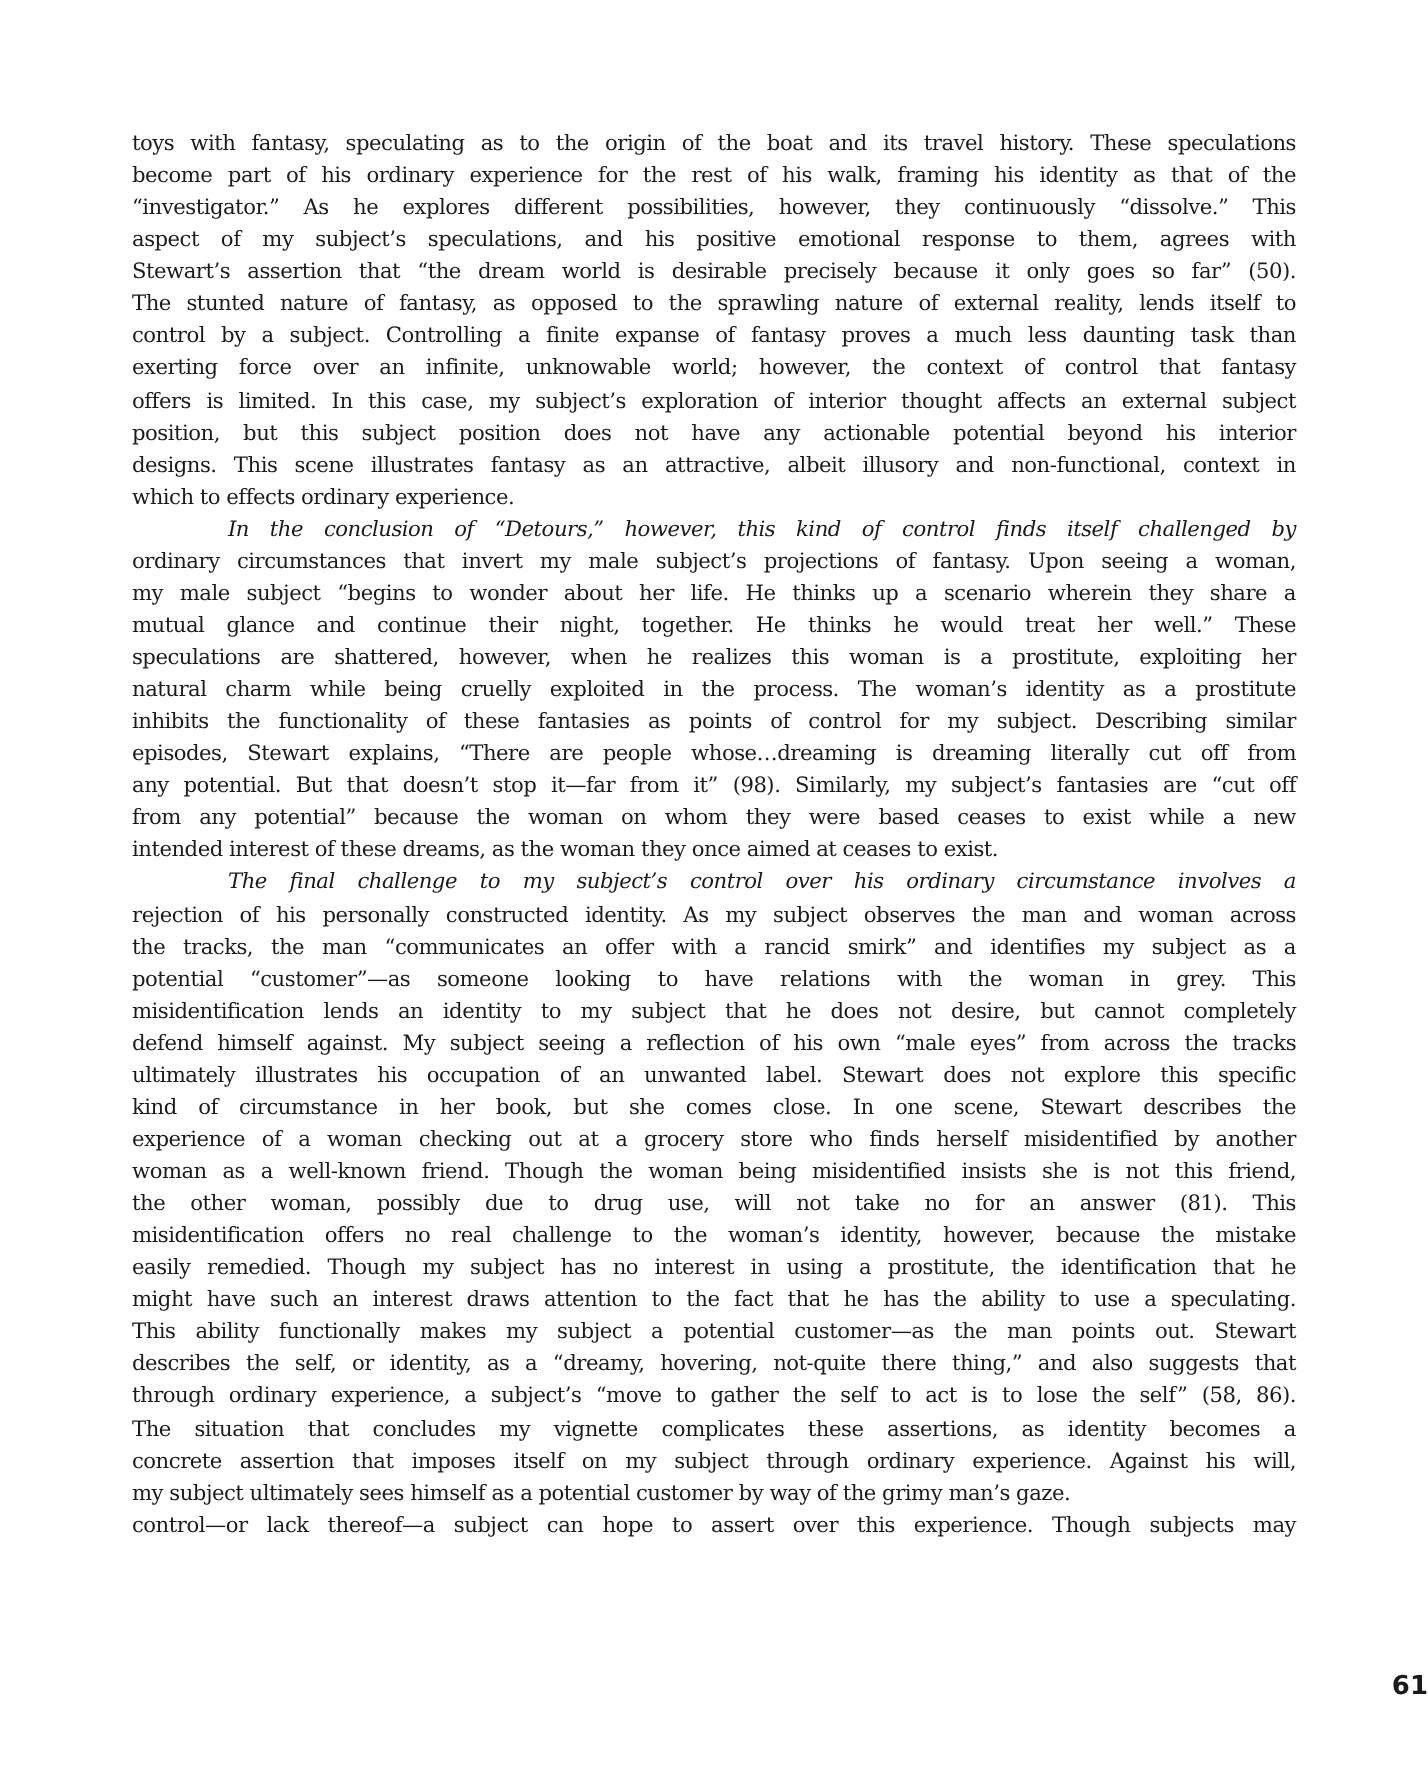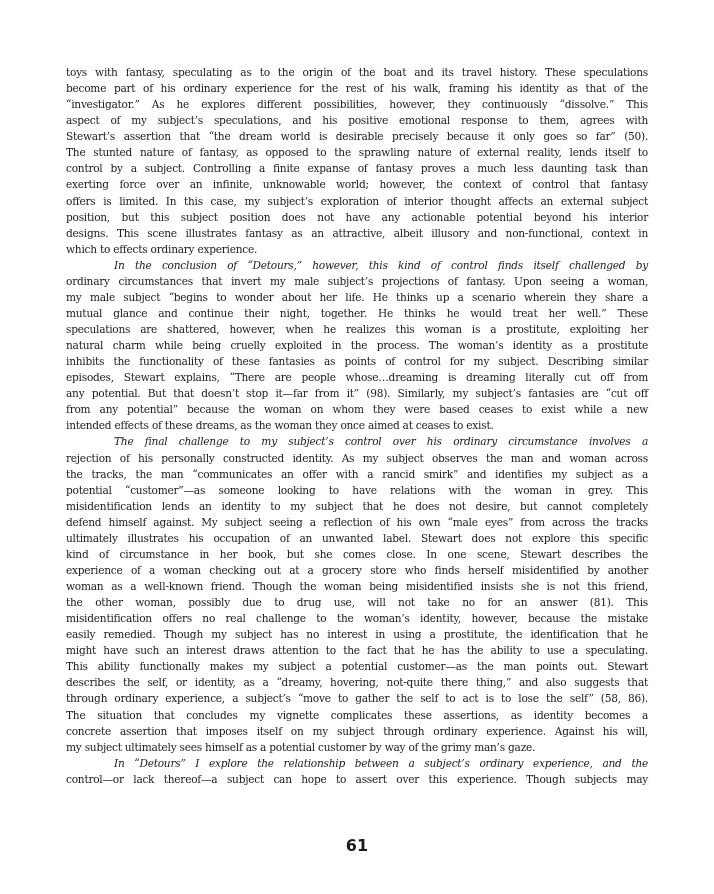--- a/index.html
+++ b/index.html
@@ -20,24 +20,24 @@
     text-align: justify;
     text-align-last: justify;
     white-space: nowrap;
     height: 16.07px;
     overflow: visible;
   }
   .line.last { text-align-last: left; }
   .line.indent { padding-left: 48px; font-style: italic; }
   .page-number {
     position: absolute; left: 0; width: 714px; top: 836px;
-    text-align: center;
+    text-align: right;
     font-family: "DejaVu Sans", sans-serif;
     font-weight: bold;
-    font-size: 16px;
+    font-size: 13px;
     color: #1a1a1a;
   }
 </style>
 </head>
 <body>
 
 <div class="page">
   <div class="body-text" id="body">
       <div>
         <span class="line">toys with fantasy, speculating as to the origin of the boat and its travel history. These speculations</span>
@@ -57,21 +57,21 @@
         <span class="line indent">In the conclusion of “Detours,” however, this kind of control finds itself challenged by</span>
         <span class="line">ordinary circumstances that invert my male subject’s projections of fantasy. Upon seeing a woman,</span>
         <span class="line">my male subject “begins to wonder about her life. He thinks up a scenario wherein they share a</span>
         <span class="line">mutual glance and continue their night, together. He thinks he would treat her well.” These</span>
         <span class="line">speculations are shattered, however, when he realizes this woman is a prostitute, exploiting her</span>
         <span class="line">natural charm while being cruelly exploited in the process. The woman’s identity as a prostitute</span>
         <span class="line">inhibits the functionality of these fantasies as points of control for my subject.  Describing similar</span>
         <span class="line">episodes, Stewart explains, “There are people whose…dreaming is dreaming literally cut off from</span>
         <span class="line">any potential. But that doesn’t stop it—far from it” (98). Similarly, my subject’s fantasies are “cut off</span>
         <span class="line">from any potential” because the woman on whom they were based ceases to exist while a new</span>
-        <span class="line last">intended effects of these dreams, as the woman they once aimed at ceases to exist.</span>
+        <span class="line last">intended interest of these dreams, as the woman they once aimed at ceases to exist.</span>
       </div>
       <div>
         <span class="line indent">The final challenge to my subject’s control over his ordinary circumstance involves a</span>
         <span class="line">rejection of his personally constructed identity. As my subject observes the man and woman across</span>
         <span class="line">the tracks, the man “communicates an offer with a rancid smirk” and identifies my subject as a</span>
         <span class="line">potential “customer”—as someone looking to have relations with the woman in grey. This</span>
         <span class="line">misidentification lends an identity to my subject that he does not desire, but cannot completely</span>
         <span class="line">defend himself against. My subject seeing a reflection of his own “male eyes” from across the tracks</span>
         <span class="line">ultimately illustrates his occupation of an unwanted label. Stewart does not explore this specific</span>
         <span class="line">kind of circumstance in her book, but she comes close. In one scene, Stewart describes the</span>
@@ -82,18 +82,17 @@
         <span class="line">easily remedied.  Though my subject has no interest in using a prostitute, the identification that he</span>
         <span class="line">might have such an interest draws attention to the fact that he has the ability to use a speculating.</span>
         <span class="line">This ability functionally makes my subject a potential customer—as the man points out. Stewart</span>
         <span class="line">describes the self, or identity, as a “dreamy, hovering, not-quite there thing,” and also suggests that</span>
         <span class="line">through ordinary experience, a subject’s “move to gather the self to act is to lose the self” (58, 86).</span>
         <span class="line">The situation that concludes my vignette complicates these assertions, as identity becomes a</span>
         <span class="line">concrete assertion that imposes itself on my subject through ordinary experience. Against his will,</span>
         <span class="line last">my subject ultimately sees himself as a potential customer by way of the grimy man’s gaze.</span>
       </div>
       <div>
-        <span class="line indent">In “Detours” I explore the relationship between a subject’s ordinary experience, and the</span>
         <span class="line">control—or lack thereof—a subject can hope to assert over this experience. Though subjects may</span>
       </div>
     </div>
   <div class="page-number">61</div>
 </div>
 
 </body></html>

